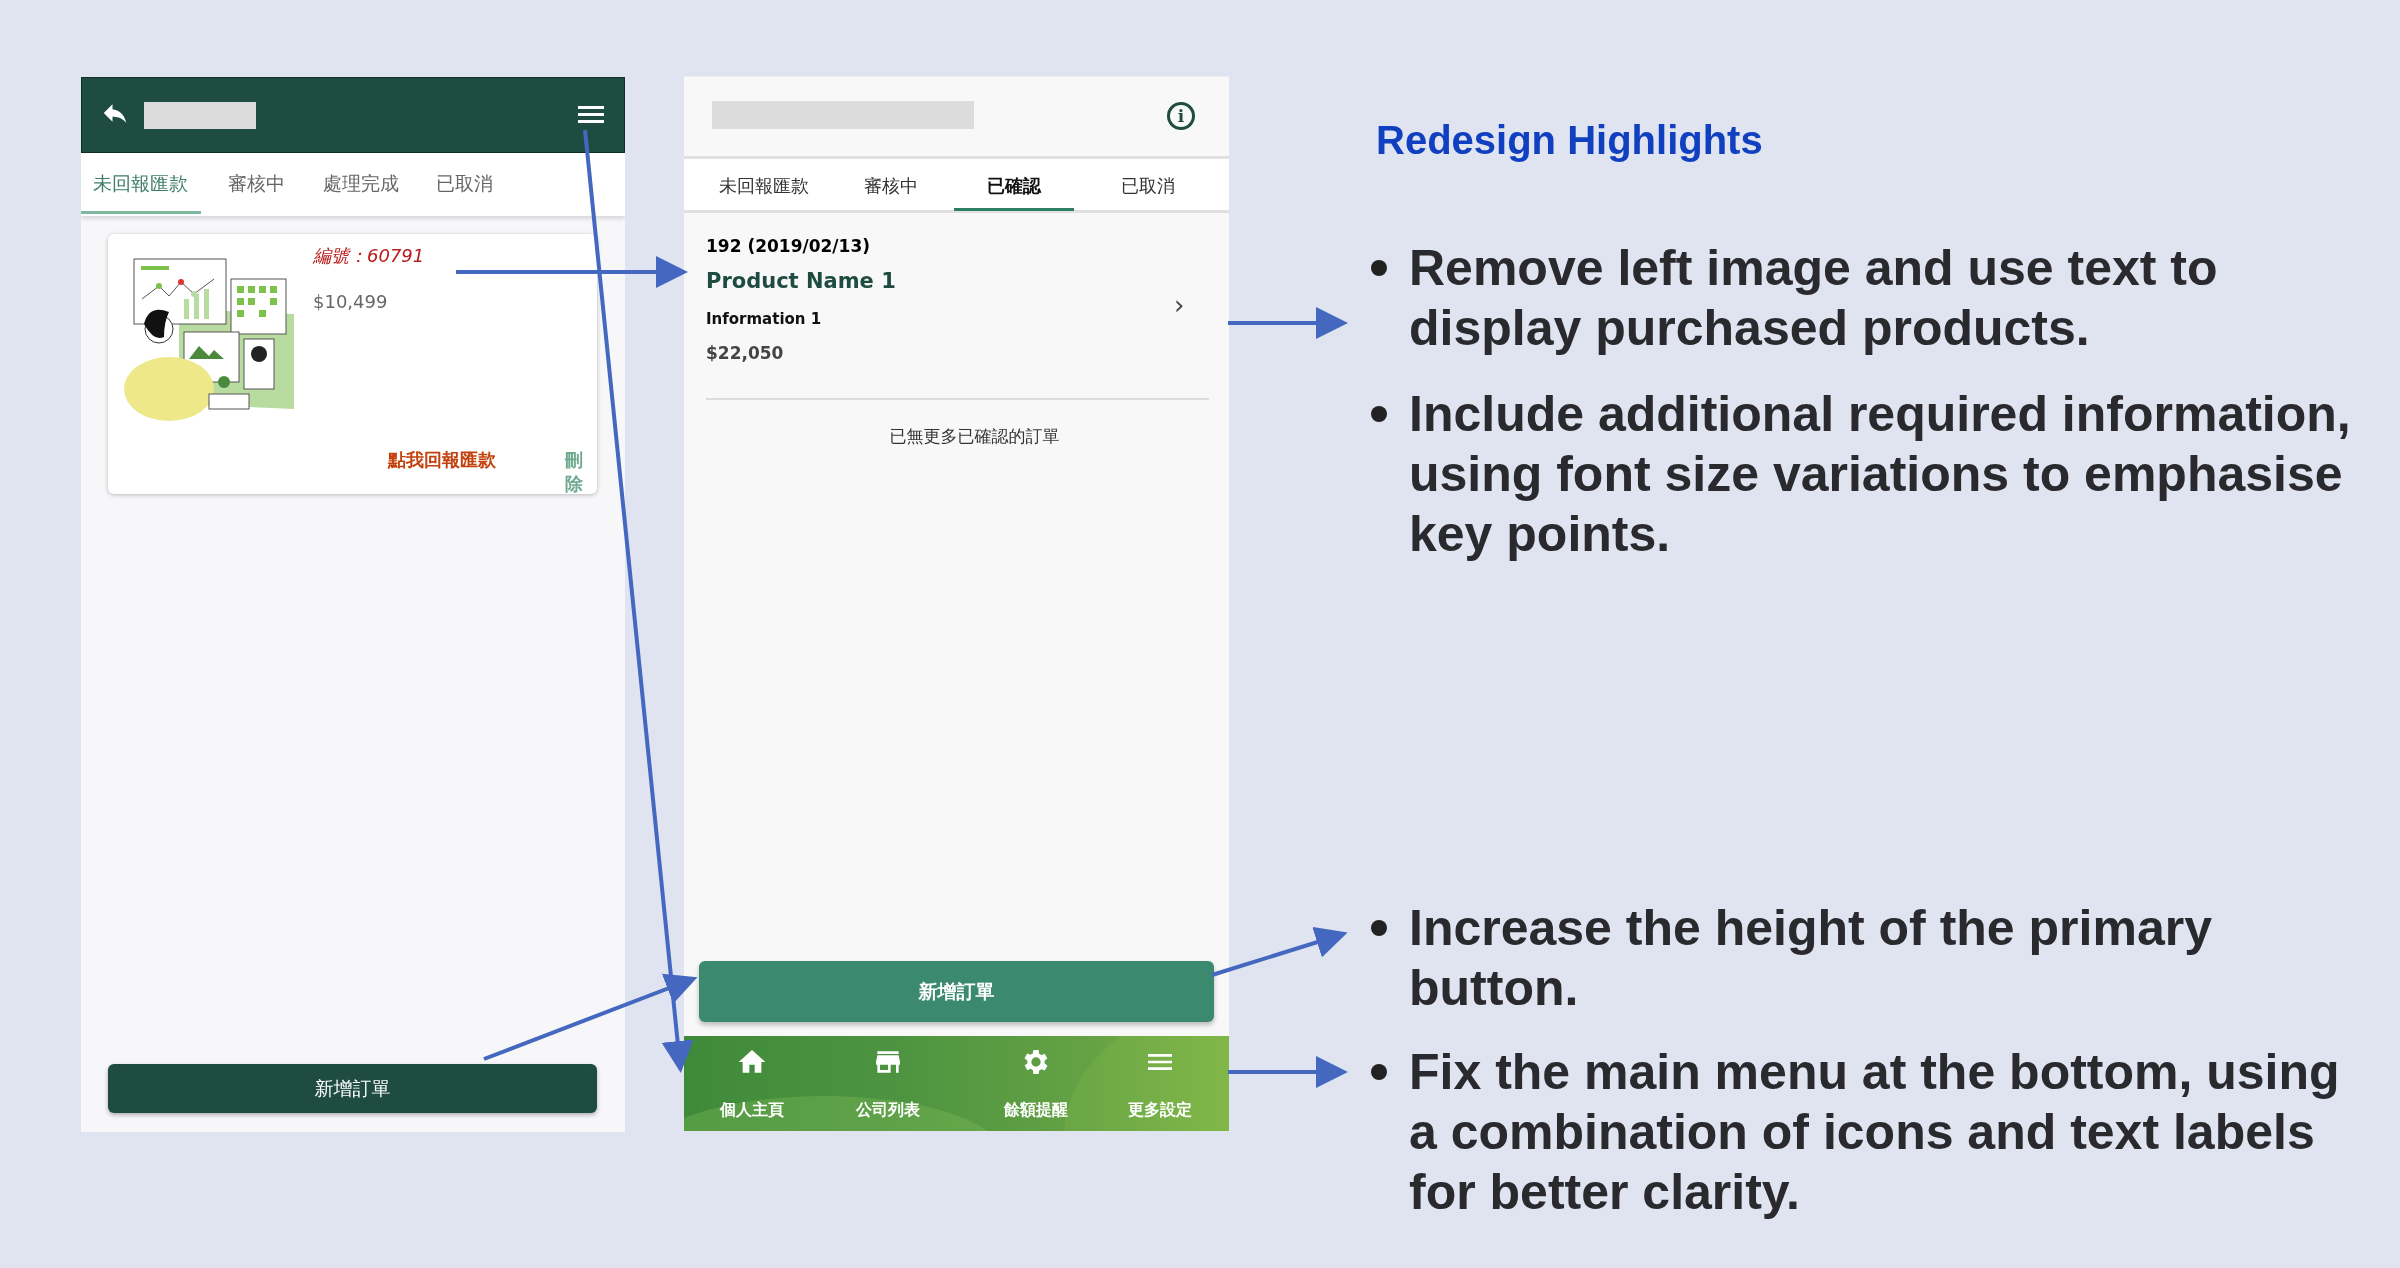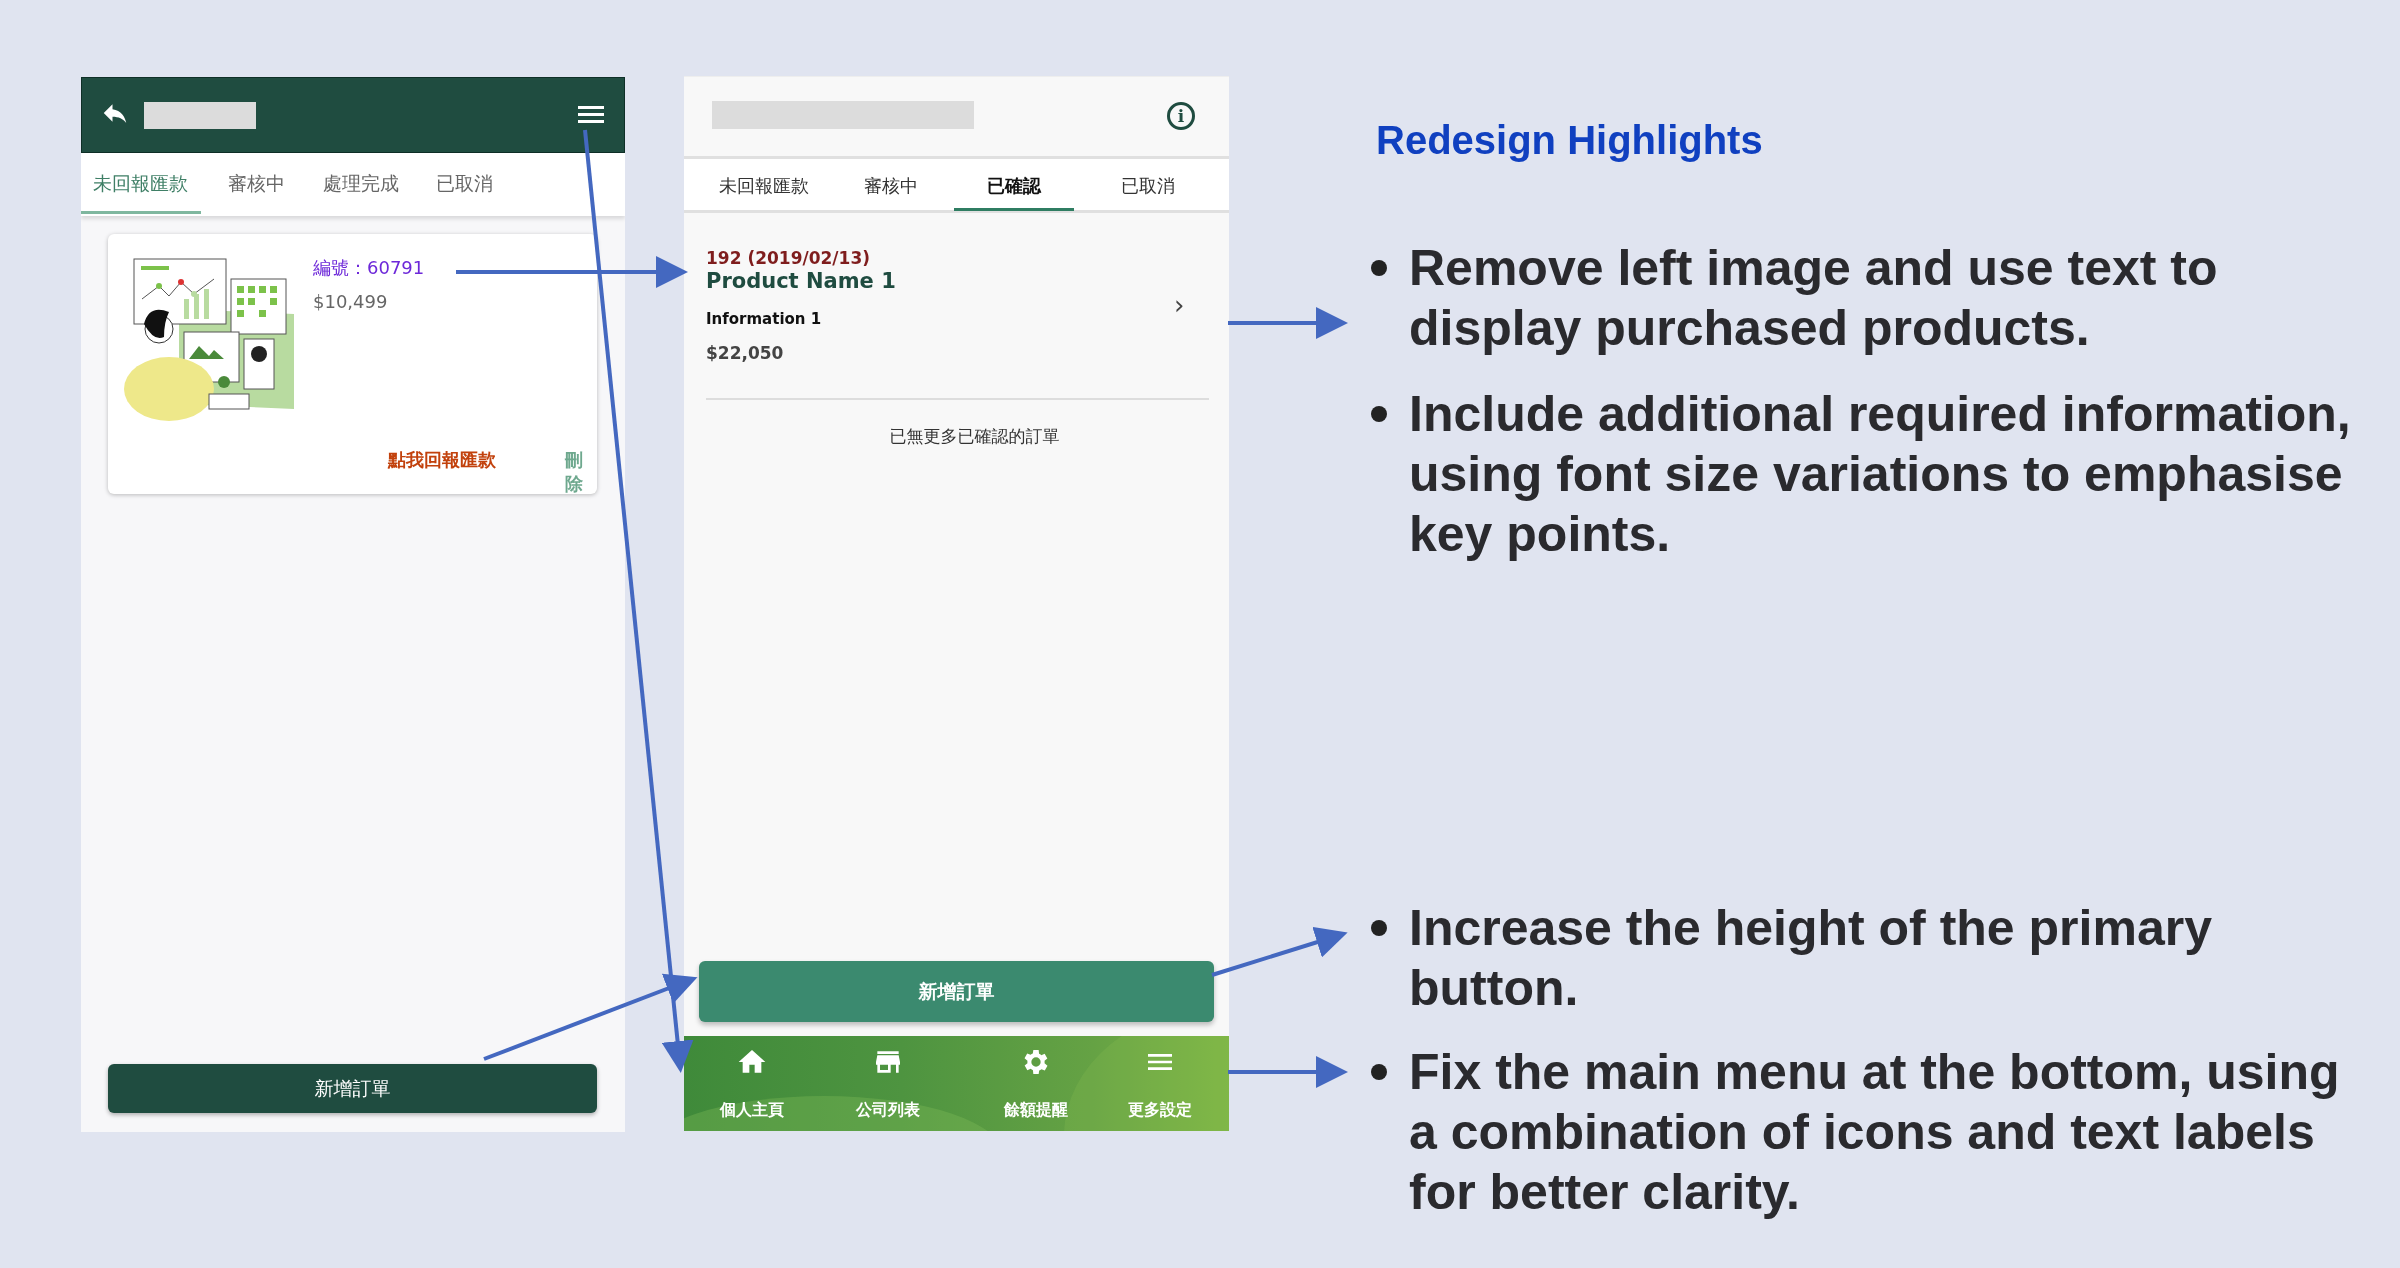--- a/index.html
+++ b/index.html
@@ -12,36 +12,36 @@
   .p1-back { position: absolute; left: 18px; top: 20px; width: 30px; height: 30px; }
   .p1-title-ph { position: absolute; left: 62px; top: 24px; width: 112px; height: 27px; background: #dcdcdc; }
   .p1-menu { position: absolute; left: 496px; top: 28px; width: 26px; height: 20px; }
   .p1-menu span { display: block; height: 3px; background: #fff; margin-bottom: 4px; }
   .p1-tabs { position: absolute; left: 0; top: 76px; width: 544px; height: 63px; background: #fff; box-shadow: 0 3px 4px rgba(0,0,0,0.12); }
   .p1-tab { position: absolute; top: 18px; font-size: 19px; color: #666; }
   .p1-tab.active { color: #3f7f66; }
   .p1-tab-underline { position: absolute; left: 0; top: 58px; width: 120px; height: 3px; background: #7fb79f; }
   .p1-card { position: absolute; left: 27px; top: 157px; width: 489px; height: 260px; background: #fff; border-radius: 6px; box-shadow: 0 1px 4px rgba(0,0,0,0.25); }
   .p1-illus { position: absolute; left: 16px; top: 20px; width: 175px; height: 170px; }
-  .p1-id { position: absolute; left: 205px; top: 22px; font-size: 18px; color: #6d28d9; }
+  .p1-id { position: absolute; left: 205px; top: 10px; font-size: 18px; color: #b91c1c; font-style: italic; }
   .p1-price { position: absolute; left: 205px; top: 57px; font-size: 18px; color: #666; }
   .p1-report { position: absolute; left: 280px; top: 214px; font-size: 18px; color: #c2410c; font-weight: bold; }
   .p1-delete { position: absolute; left: 425px; top: 214px; font-size: 18px; color: #6ea88e; font-weight: bold; margin-left: 32px; }
   .p1-btn { position: absolute; left: 27px; top: 987px; width: 489px; height: 49px; background: #1f4c40; border-radius: 6px; box-shadow: 0 2px 4px rgba(0,0,0,0.3); color: #fff; font-size: 19px; text-align: center; line-height: 49px; }
 
   
   .phone2 { position: absolute; left: 684px; top: 76px; width: 545px; height: 1055px; background: #f8f8f8; overflow: hidden; }
   .p2-header { position: absolute; left: 0; top: 0; width: 545px; height: 80px; background: #f8f8f8; border-top: 1px solid #eee; }
   .p2-title-ph { position: absolute; left: 28px; top: 24px; width: 262px; height: 28px; background: #dcdcdc; }
   .p2-info { position: absolute; left: 483px; top: 25px; width: 28px; height: 28px; border: 3px solid #1f4c40; border-radius: 50%; color: #1f4c40; font-size: 17px; font-weight: bold; text-align: center; line-height: 22px; font-family: "DejaVu Serif", serif; }
   .p2-tabs { position: absolute; left: 0; top: 80px; width: 545px; height: 57px; background: #fff; border-top: 3px solid #e0e0e0; border-bottom: 3px solid #e0e0e0; }
   .p2-tab { position: absolute; top: 15px; font-size: 18px; color: #333; width: 128px; text-align: center; }
   .p2-tab.active { color: #111; font-weight: bold; }
   .p2-tab-underline { position: absolute; left: 270px; top: 49px; width: 120px; height: 3px; background: #2f7d62; }
-  .p2-meta { position: absolute; left: 22px; top: 160px; font-size: 17px; color: #7f1d1d; font-weight: bold; margin-top: 12px; }
+  .p2-meta { position: absolute; left: 22px; top: 160px; font-size: 17px; color: #000000; font-weight: bold; }
   .p2-product { position: absolute; left: 22px; top: 193px; font-size: 21px; color: #1f4c40; font-weight: bold; }
   .p2-info1 { position: absolute; left: 22px; top: 234px; font-size: 15px; color: #111; font-weight: bold; }
   .p2-price { position: absolute; left: 22px; top: 267px; font-size: 17px; color: #444; font-weight: bold; }
   .p2-chevron { position: absolute; left: 490px; top: 214px; font-size: 26px; color: #444; }
   .p2-divider { position: absolute; left: 22px; top: 322px; width: 503px; height: 2px; background: #ddd; }
   .p2-nomore { position: absolute; left: 0; top: 349px; width: 545px; text-align: center; font-size: 17px; color: #333; padding-left: 36px; }
   .p2-btn { position: absolute; left: 15px; top: 885px; width: 515px; height: 61px; background: #3b8a6f; border-radius: 6px; box-shadow: 0 3px 5px rgba(0,0,0,0.25); color: #fff; font-size: 19px; font-weight: bold; text-align: center; line-height: 61px; }
   .p2-nav { position: absolute; left: 0; top: 960px; width: 545px; height: 95px; background: linear-gradient(90deg, #3f8a3a 0%, #4e9440 40%, #65a244 75%, #7cb444 100%); overflow: hidden; }
   .p2-nav-wave1 { position: absolute; left: -40px; top: 60px; width: 360px; height: 120px; border-radius: 50%; background: rgba(130,190,90,0.35); }
   .p2-nav-wave2 { position: absolute; left: 380px; top: -30px; width: 320px; height: 260px; border-radius: 50%; background: rgba(150,200,90,0.18); }

